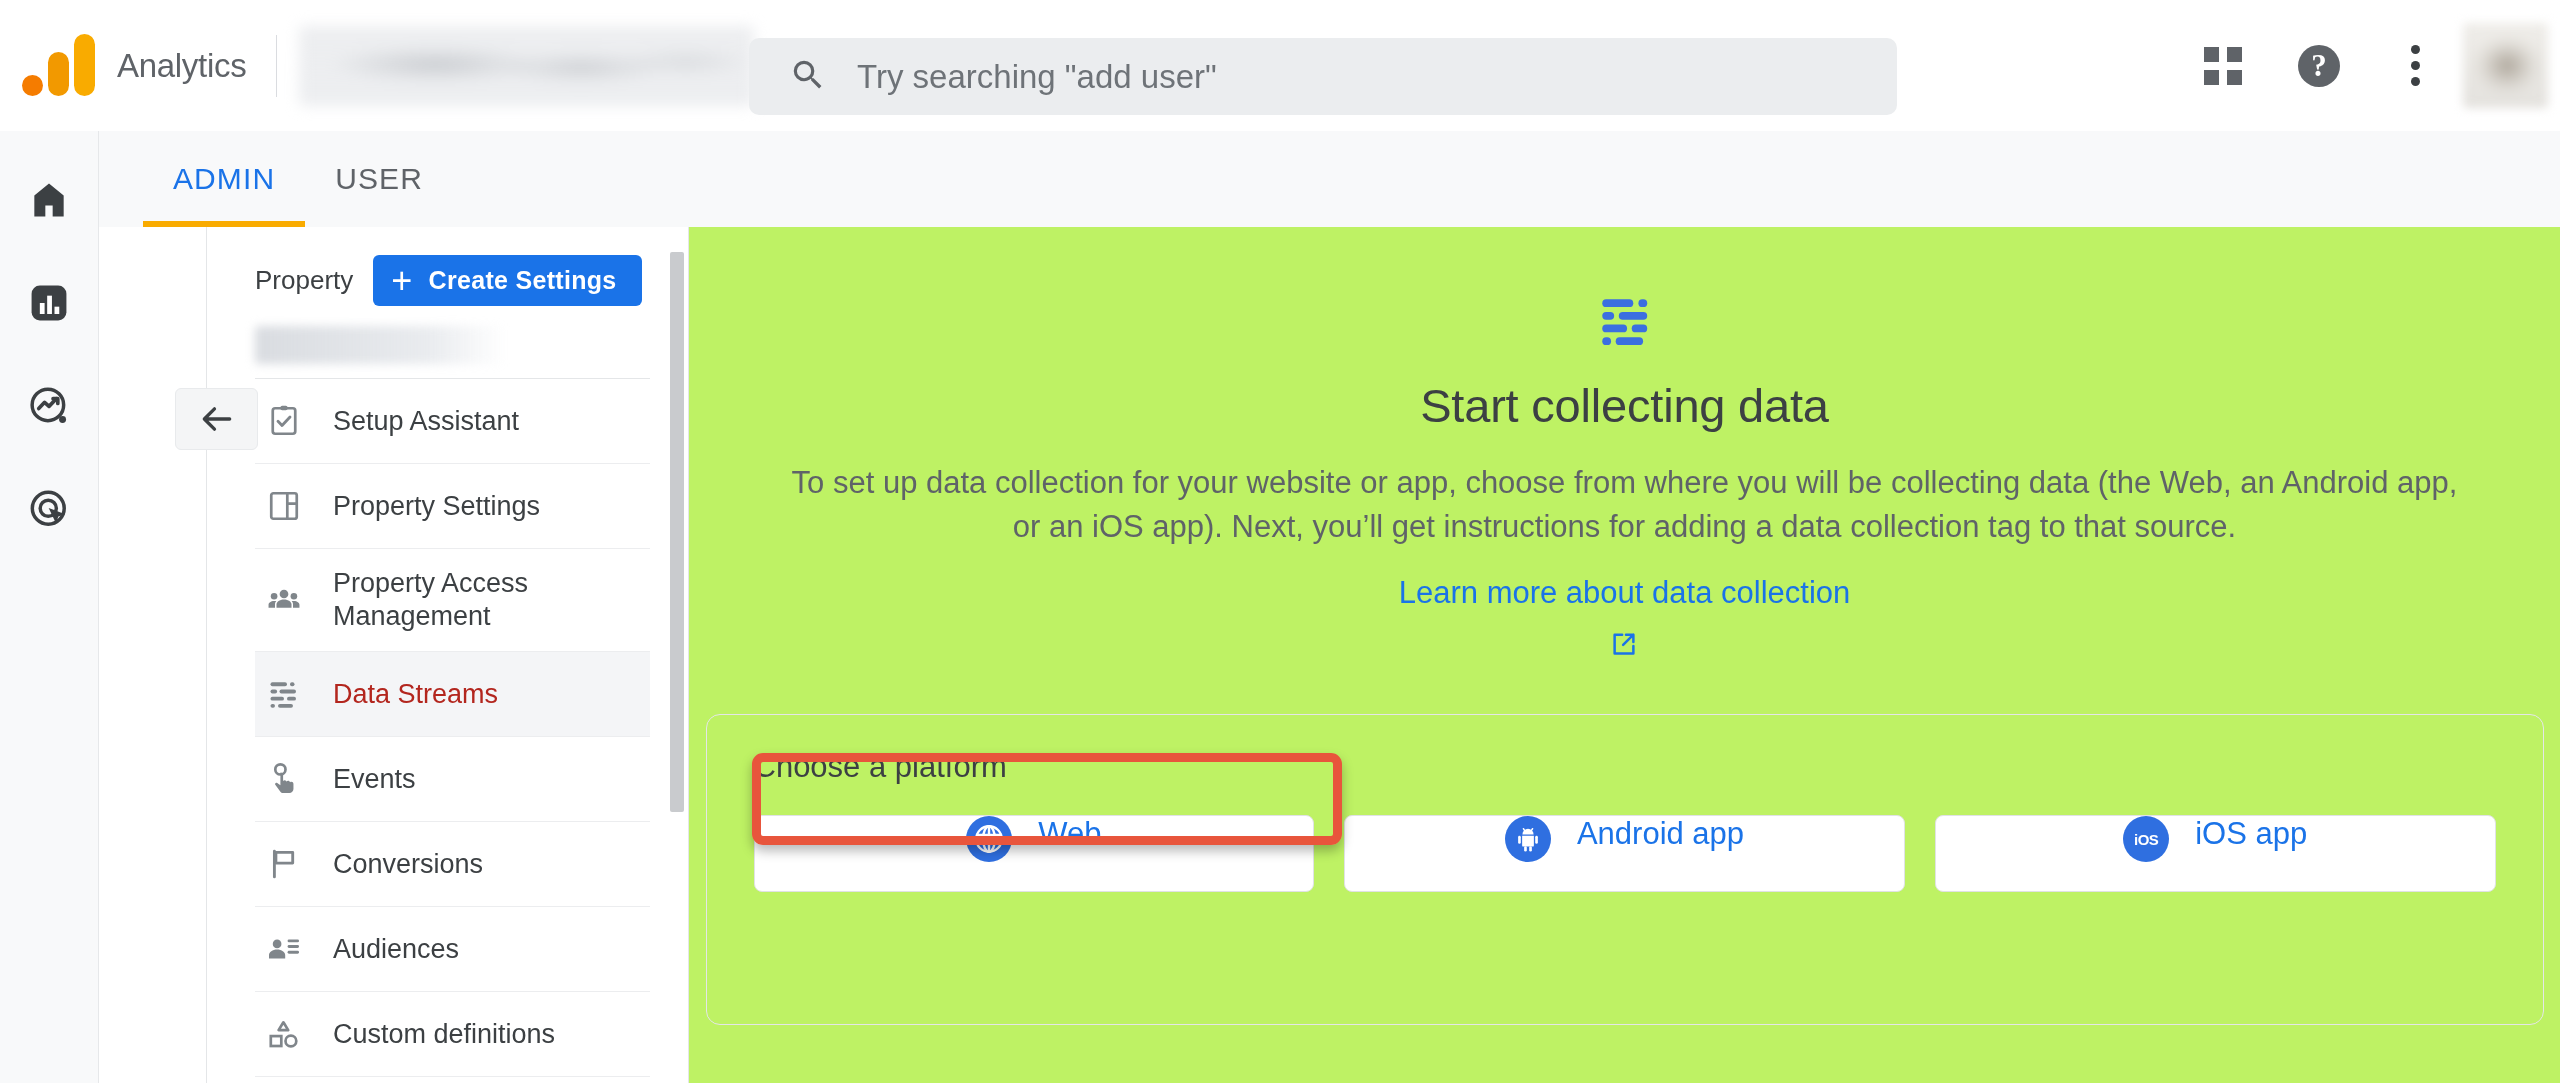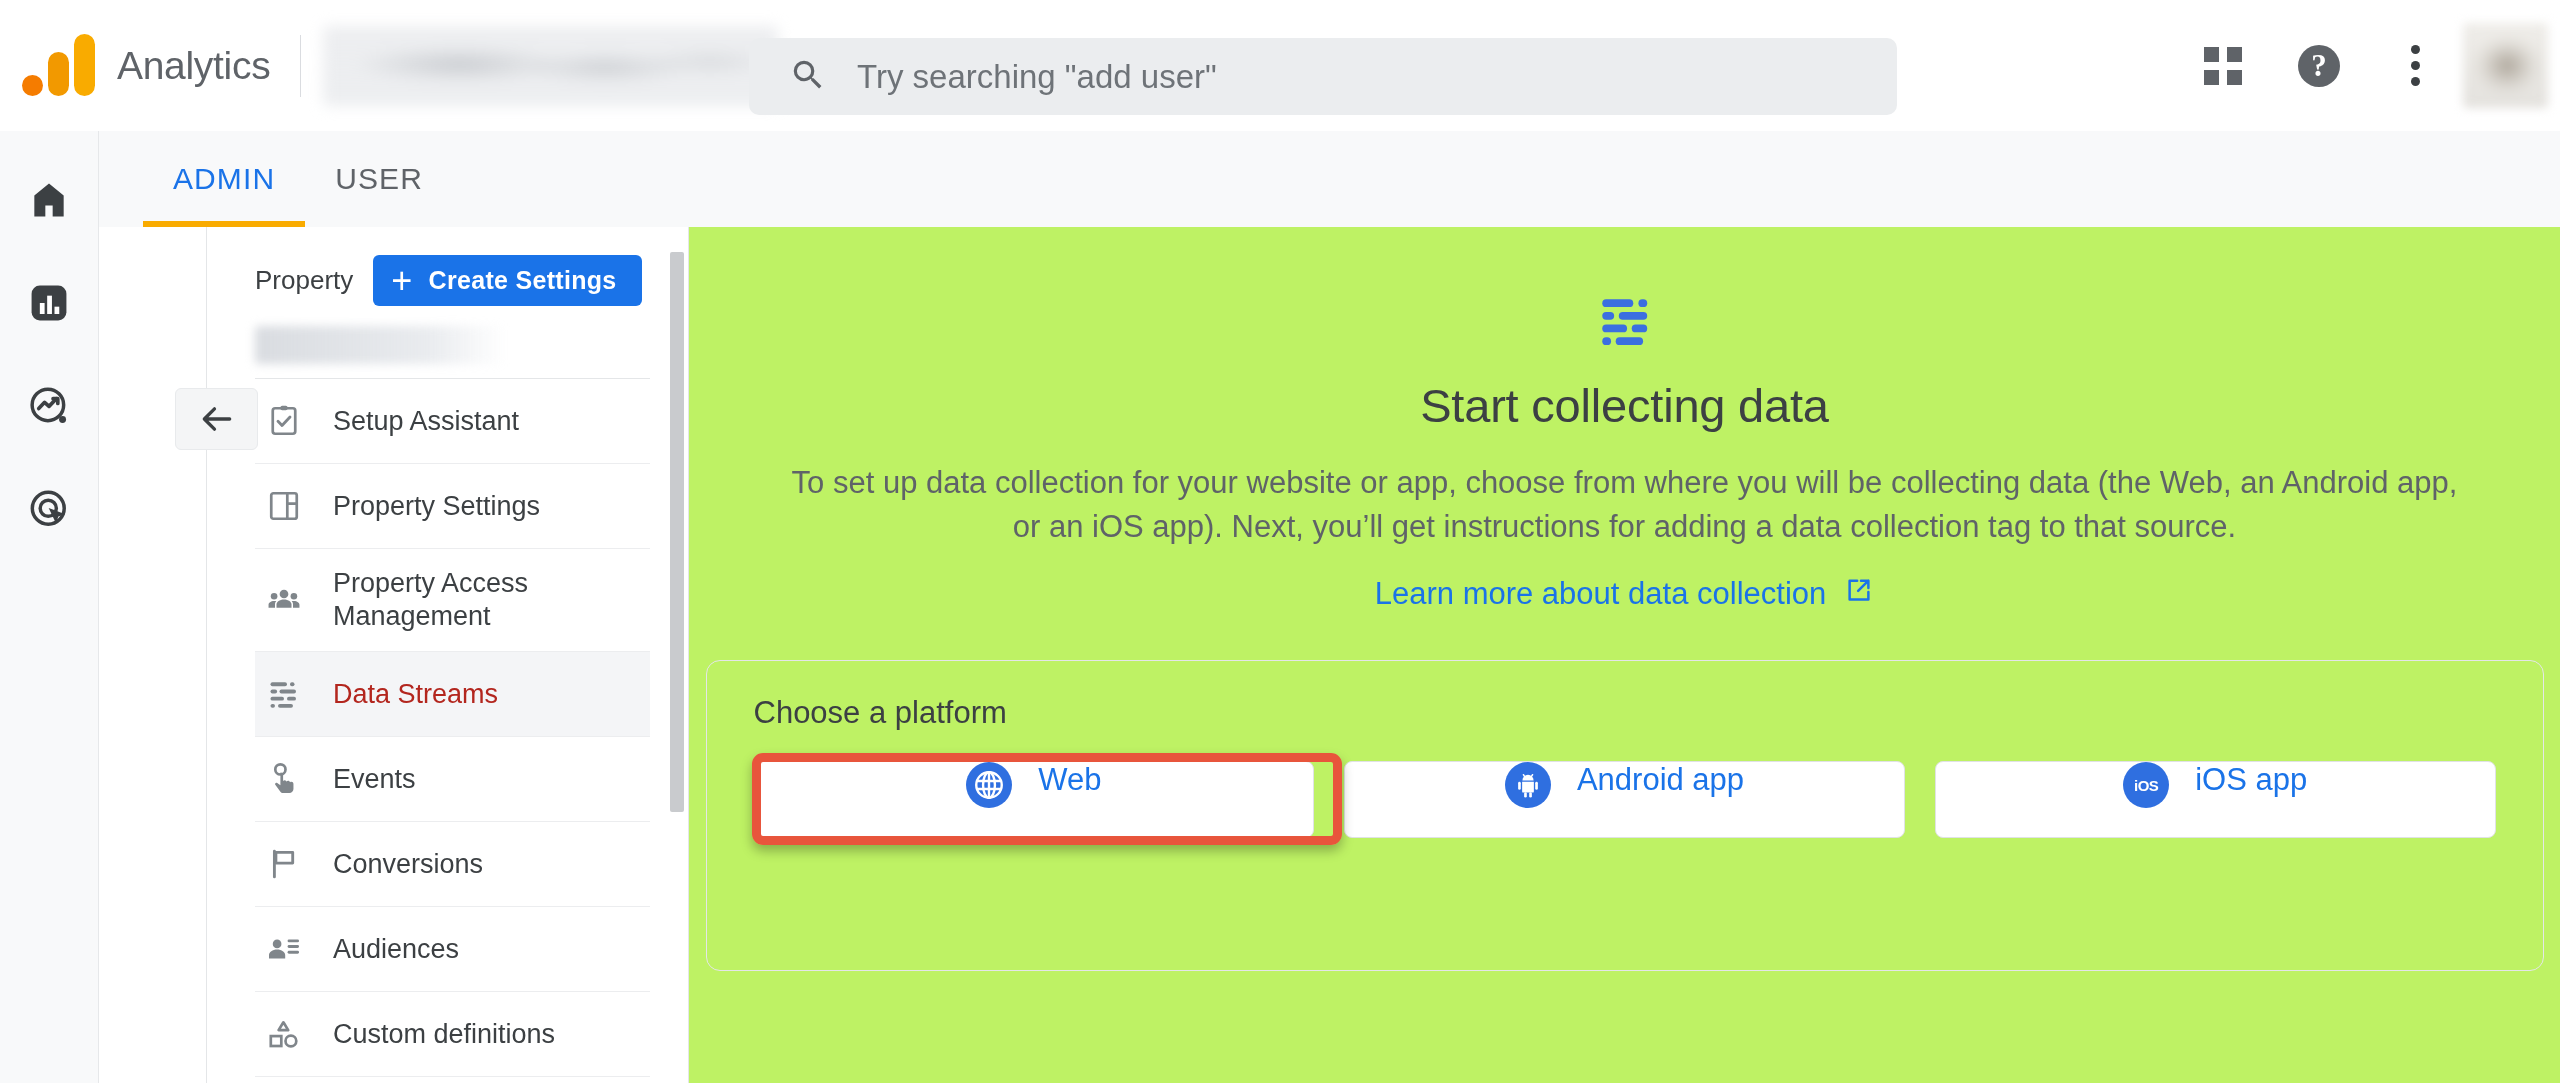--- a/index.html
+++ b/index.html
@@ -14,21 +14,21 @@
   .topbar {
     position: absolute; top: 0; left: 0; width: 2560px; height: 131px;
     background: #fff; display: flex; align-items: center;
   }
   .ga-logo { margin-left: 22px; display: flex; align-items: flex-end; gap: 5px; height: 60px; }
   .ga-bar { border-radius: 40px; }
   .ga-bar.b1 { width: 21px; height: 21px; background: #F57C00; border-radius: 50%; }
   .ga-bar.b2 { width: 21px; height: 44px; background: #F29900; }
   .ga-bar.b3 { width: 21px; height: 62px; background: #F9AB00; }
   .brand {
-    margin-left: 22px; font-size: 39px; color: #5F6368;
+    margin-left: 22px; font-size: 33px; color: #5F6368;
     letter-spacing: -0.3px; font-weight: 400; white-space: nowrap;
   }
   .brand-div {
     width: 1px; height: 62px; background: #DADCE0; margin-left: 30px;
   }
   .property-blur {
     margin-left: 22px; width: 455px; height: 80px; border-radius: 5px;
     background:
       radial-gradient(ellipse 150px 26px at 30% 48%, rgba(150,155,162,0.40), rgba(150,155,162,0) 72%),
       radial-gradient(ellipse 120px 22px at 62% 52%, rgba(150,155,162,0.34), rgba(150,155,162,0) 72%),
@@ -155,21 +155,21 @@
   .stream-icon { margin-top: 63px; }
   .main-title {
     margin-top: 22px; font-size: 47px; color: #3C4043; font-weight: 400; letter-spacing: -0.2px;
   }
   .main-desc {
     margin-top: 28px; width: 1700px; text-align: center; font-size: 31px;
     line-height: 1.42; color: #5F6368;
   }
   .learn-link {
     margin-top: 26px; display: flex; align-items: center; gap: 18px;
-    color: #1A73E8; font-size: 31px; text-decoration: none; cursor: pointer;
+    color: #1A73E8; font-size: 31px; text-decoration: none; cursor: pointer; flex-direction: column;
   }
   .platform-card {
     margin-top: 47px; width: 1838px; height: 311px;
     border: 1px solid #E4E6E8; border-radius: 14px; padding: 34px 47px 0 47px;
   }
   .platform-title { font-size: 31px; color: #3C4043; }
   .platform-row { margin-top: 30px; display: flex; gap: 30px; }
   .plat-btn {
     flex: 1; height: 77px; border: 1px solid #E0E2E5; border-radius: 8px;
     background: #fff; display: flex; justify-content: center; gap: 26px;

